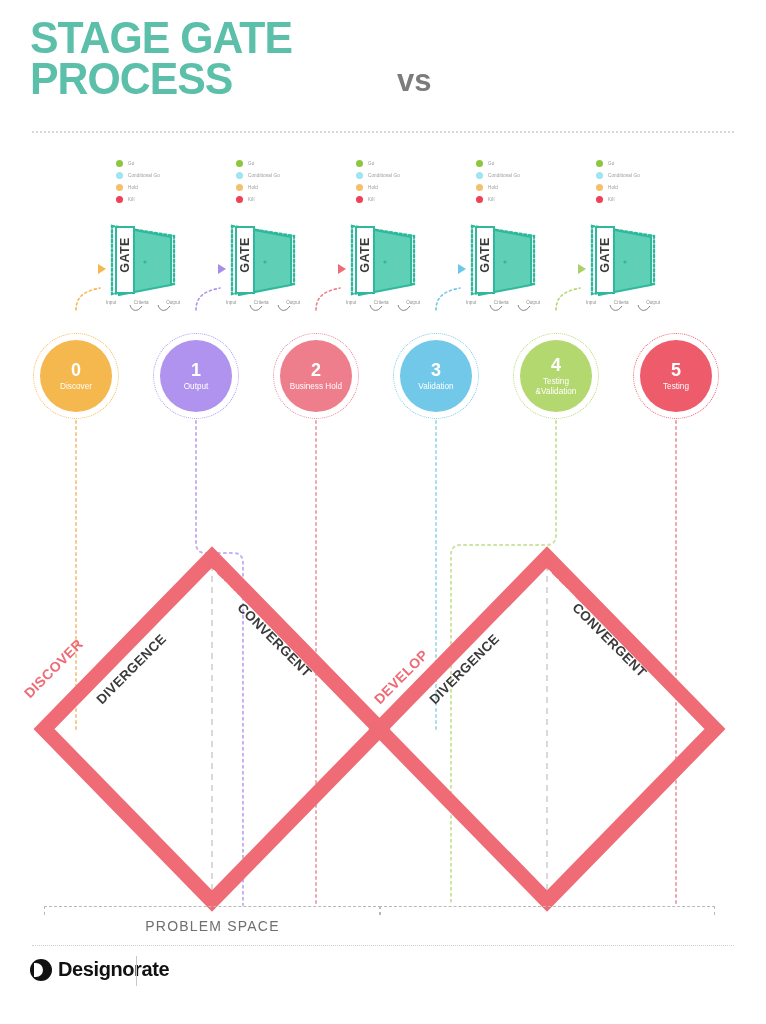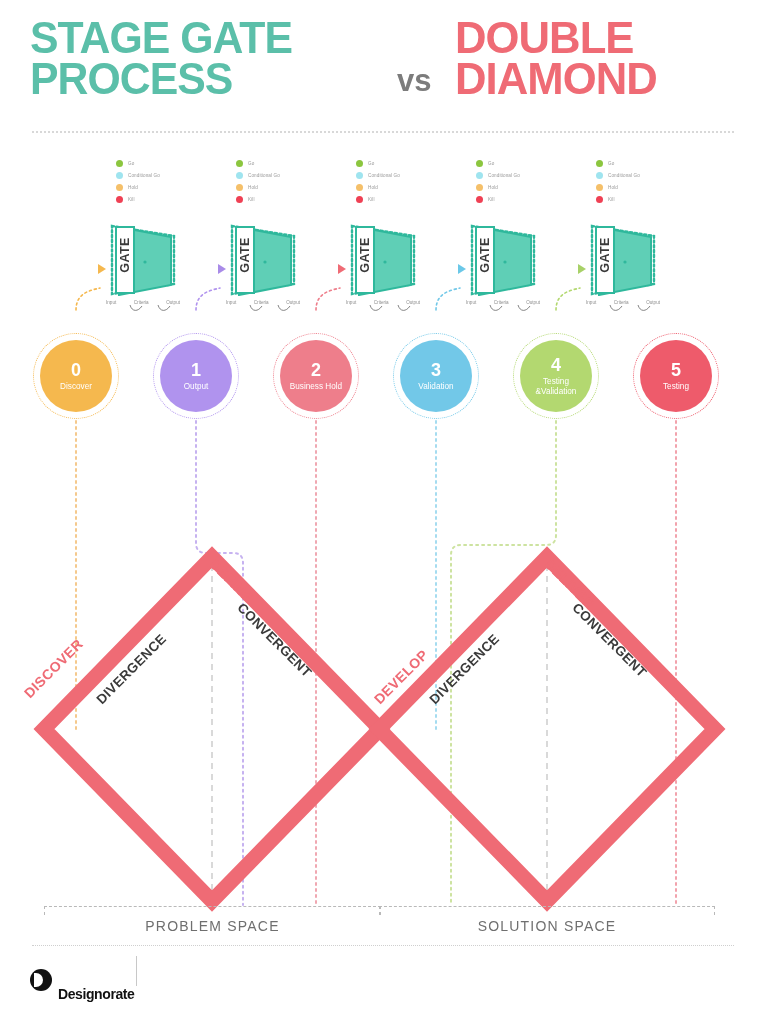--- a/index.html
+++ b/index.html
@@ -128,43 +128,39 @@
     position:relative;flex:none;margin-right:6px;
   }
   .brand-mark:after{
     content:"";position:absolute;left:5px;top:4px;width:8px;height:14px;
     border-radius:0 9px 9px 0;background:#fff;
   }
   .brand-mark:before{
     content:"";position:absolute;left:4px;top:4px;width:2px;height:14px;
     background:#fff;
   }
-  .brand-name{font-size:14px;font-weight:bold;color:#111;letter-spacing:-0.4px;margin-top:28px;}
+  .brand-name{font-size:20px;font-weight:bold;color:#111;letter-spacing:-0.4px;}
   .foot-sep{
     position:absolute;left:136px;top:956px;width:0;height:30px;
     border-left:1px solid #c8c8c8;
   }
   .foot-text{position:absolute;left:146px;top:958px;}
   .foot-text div{font-size:8px;color:#2b2b2b;line-height:1.55;}
 </style>
 </head>
 <body>
 
 <div id="page">
 
   <div class="header">
     <div class="title-left">
       <span class="l1">STAGE GATE</span>
       <span class="l2">PROCESS</span>
     </div>
     <div class="vs">vs</div>
-    <div class="title-right">
-      <span class="r1">DOUBLE</span>
-      <span class="r2">DIAMOND</span>
-    </div>
     <div class="hdr-divider"></div>
   </div>
 
   <div class="legend" style="left:116px;top:158px;">
     <div class="legend-row">
       <span class="legend-dot" style="background:#8CC63F"></span>
       <span class="legend-label">Go</span>
     </div>
     <div class="legend-row">
       <span class="legend-dot" style="background:#9FE4EF"></span>
@@ -449,21 +445,20 @@
 
   <div class="dlabel pink" style="left:382px;top:691px;transform:rotate(-45deg);transform-origin:left bottom;">DEVELOP</div>
   <div class="dlabel pink" style="left:553px;top:556px;transform:rotate(45deg);transform-origin:left top;">DELIVER</div>
   <div class="dlabel grey" style="left:437px;top:692px;transform:rotate(-45deg);transform-origin:left bottom;">DIVERGENCE</div>
   <div class="dlabel grey" style="left:580px;top:600px;transform:rotate(45deg);transform-origin:left top;">CONVERGENT</div>
 
   <div class="space-bracket" style="left:44px;top:906px;width:337px;"></div>
   <div class="space-label" style="left:44px;top:918px;width:337px;">PROBLEM SPACE</div>
 
   <div class="space-bracket" style="left:379px;top:906px;width:336px;"></div>
-  <div class="space-label" style="left:379px;top:918px;width:336px;">SOLUTION SPACE</div>
 
   <div class="foot-divider"></div>
   <div class="brand">
     <span class="brand-mark"></span>
     <span class="brand-name">Designorate</span>
   </div>
   <div class="foot-sep"></div>
 
 </div>
 

